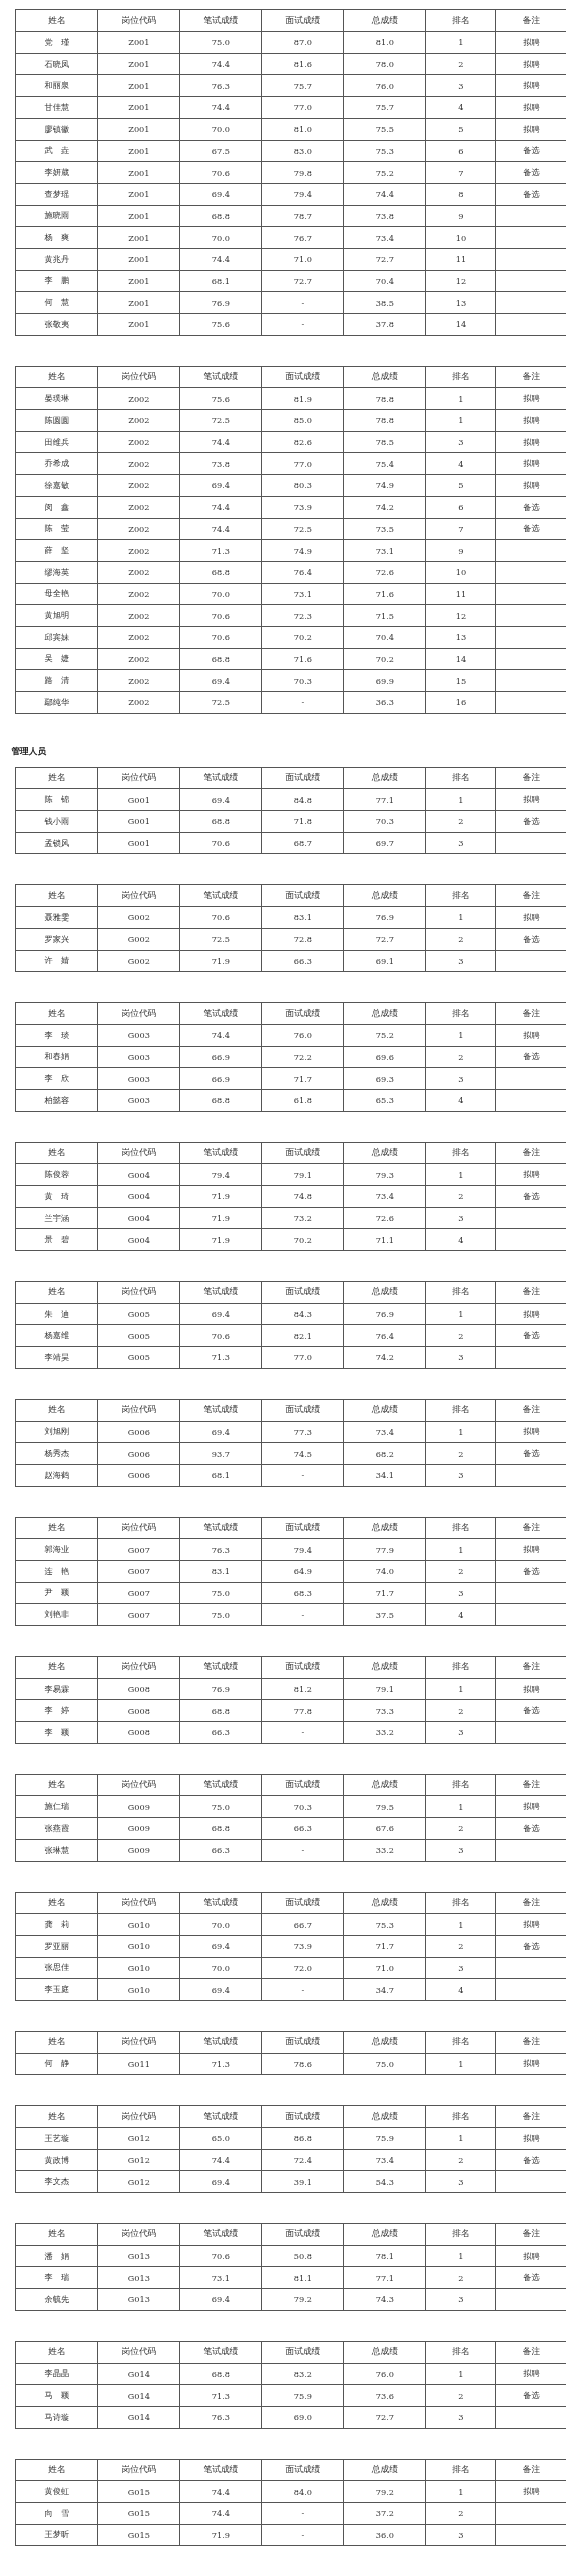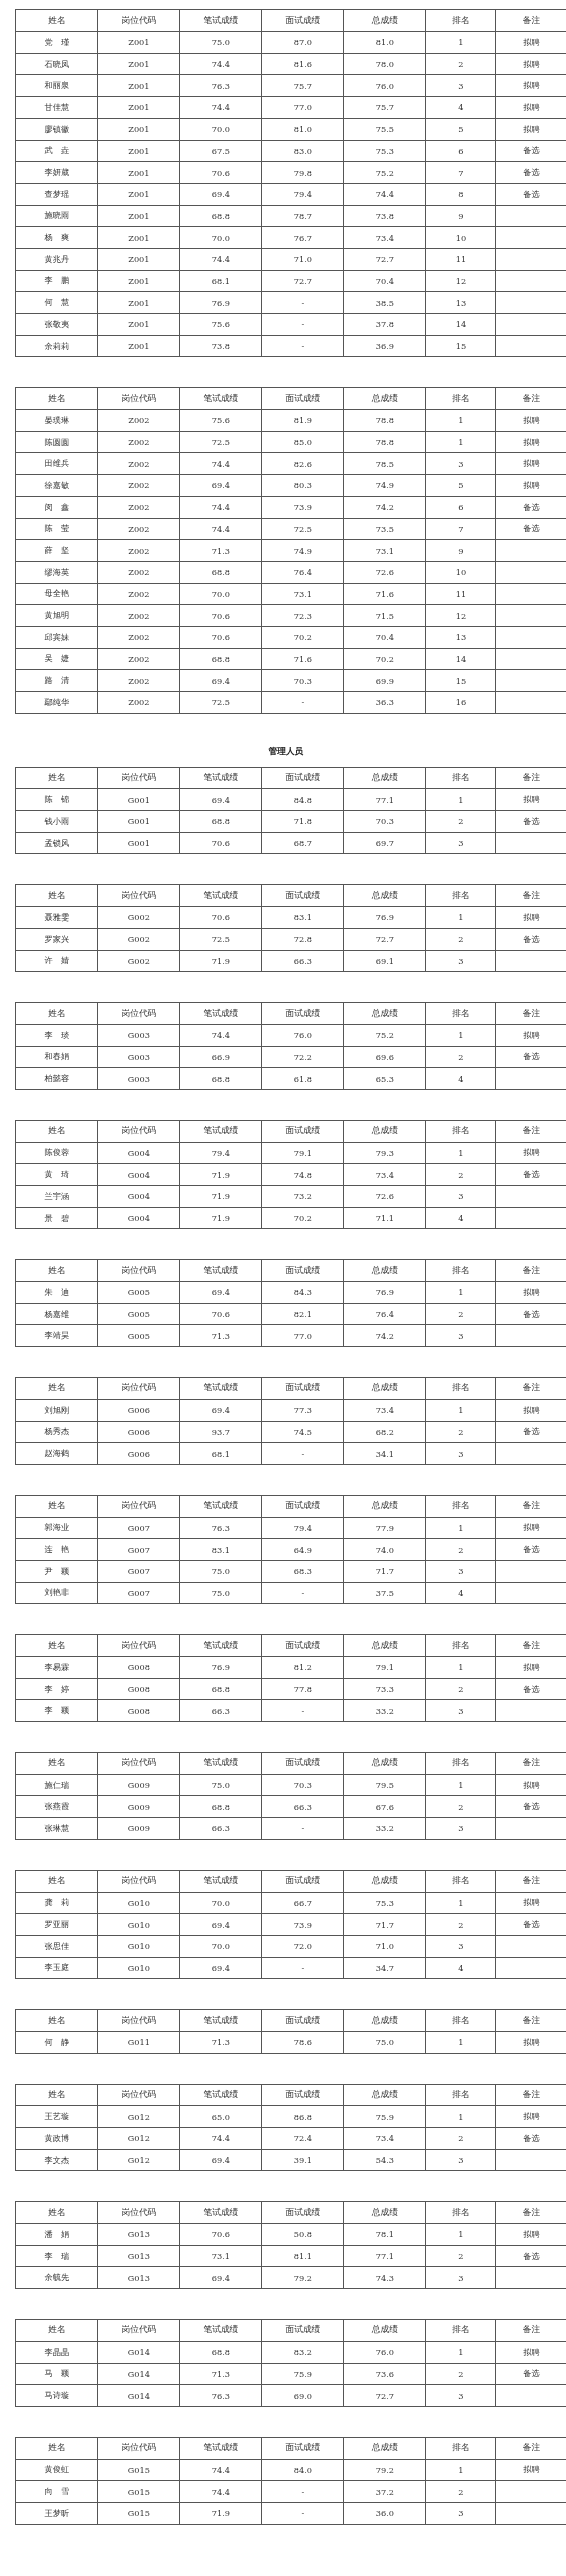--- a/index.html
+++ b/index.html
@@ -40,21 +40,20 @@
   .name-cell { font-size: 8.7px; letter-spacing: 0px; }
   .table-gap { height: 22px; }
   .section-title {
     height: 45px;
     position: relative;
   }
   .section-title span {
     position: absolute;
     left: 0; right: 0;
     bottom: 4.4px;
-    text-align: center;
     font-size: 8.7px;
     font-weight: bold;
     color: #222222;
   }
 </style>
 </head>
 <body>
 
 <div id="root">
     <table class="score-table">
@@ -198,29 +197,20 @@
         </tr>
         <tr>
           <td class="name-cell">张敬夷</td>
           <td>Z001</td>
           <td>75.6</td>
           <td>-</td>
           <td>37.8</td>
           <td>14</td>
           <td></td>
         </tr>
-        <tr>
-          <td class="name-cell">余莉莉</td>
-          <td>Z001</td>
-          <td>73.8</td>
-          <td>-</td>
-          <td>36.9</td>
-          <td>15</td>
-          <td></td>
-        </tr>
       </tbody>
     </table>
     <div class="table-gap"></div>
     <table class="score-table">
       <colgroup>
         <col class="col-0">
         <col class="col-1">
         <col class="col-2">
         <col class="col-3">
         <col class="col-4">
@@ -257,20 +247,29 @@
           <td>1</td>
           <td>拟聘</td>
         </tr>
         <tr>
           <td class="name-cell">田维兵</td>
           <td>Z002</td>
           <td>74.4</td>
           <td>82.6</td>
           <td>78.5</td>
           <td>3</td>
+          <td>拟聘</td>
+        </tr>
+        <tr>
+          <td class="name-cell">乔希成</td>
+          <td>Z002</td>
+          <td>73.8</td>
+          <td>77.0</td>
+          <td>75.4</td>
+          <td>4</td>
           <td>拟聘</td>
         </tr>
         <tr>
           <td class="name-cell">徐嘉敏</td>
           <td>Z002</td>
           <td>69.4</td>
           <td>80.3</td>
           <td>74.9</td>
           <td>5</td>
           <td>拟聘</td>
@@ -506,20 +505,29 @@
           <td>拟聘</td>
         </tr>
         <tr>
           <td class="name-cell">和春娟</td>
           <td>G003</td>
           <td>66.9</td>
           <td>72.2</td>
           <td>69.6</td>
           <td>2</td>
           <td>备选</td>
+        </tr>
+        <tr>
+          <td class="name-cell">李　欣</td>
+          <td>G003</td>
+          <td>66.9</td>
+          <td>71.7</td>
+          <td>69.3</td>
+          <td>3</td>
+          <td></td>
         </tr>
         <tr>
           <td class="name-cell">柏懿容</td>
           <td>G003</td>
           <td>68.8</td>
           <td>61.8</td>
           <td>65.3</td>
           <td>4</td>
           <td></td>
         </tr>

